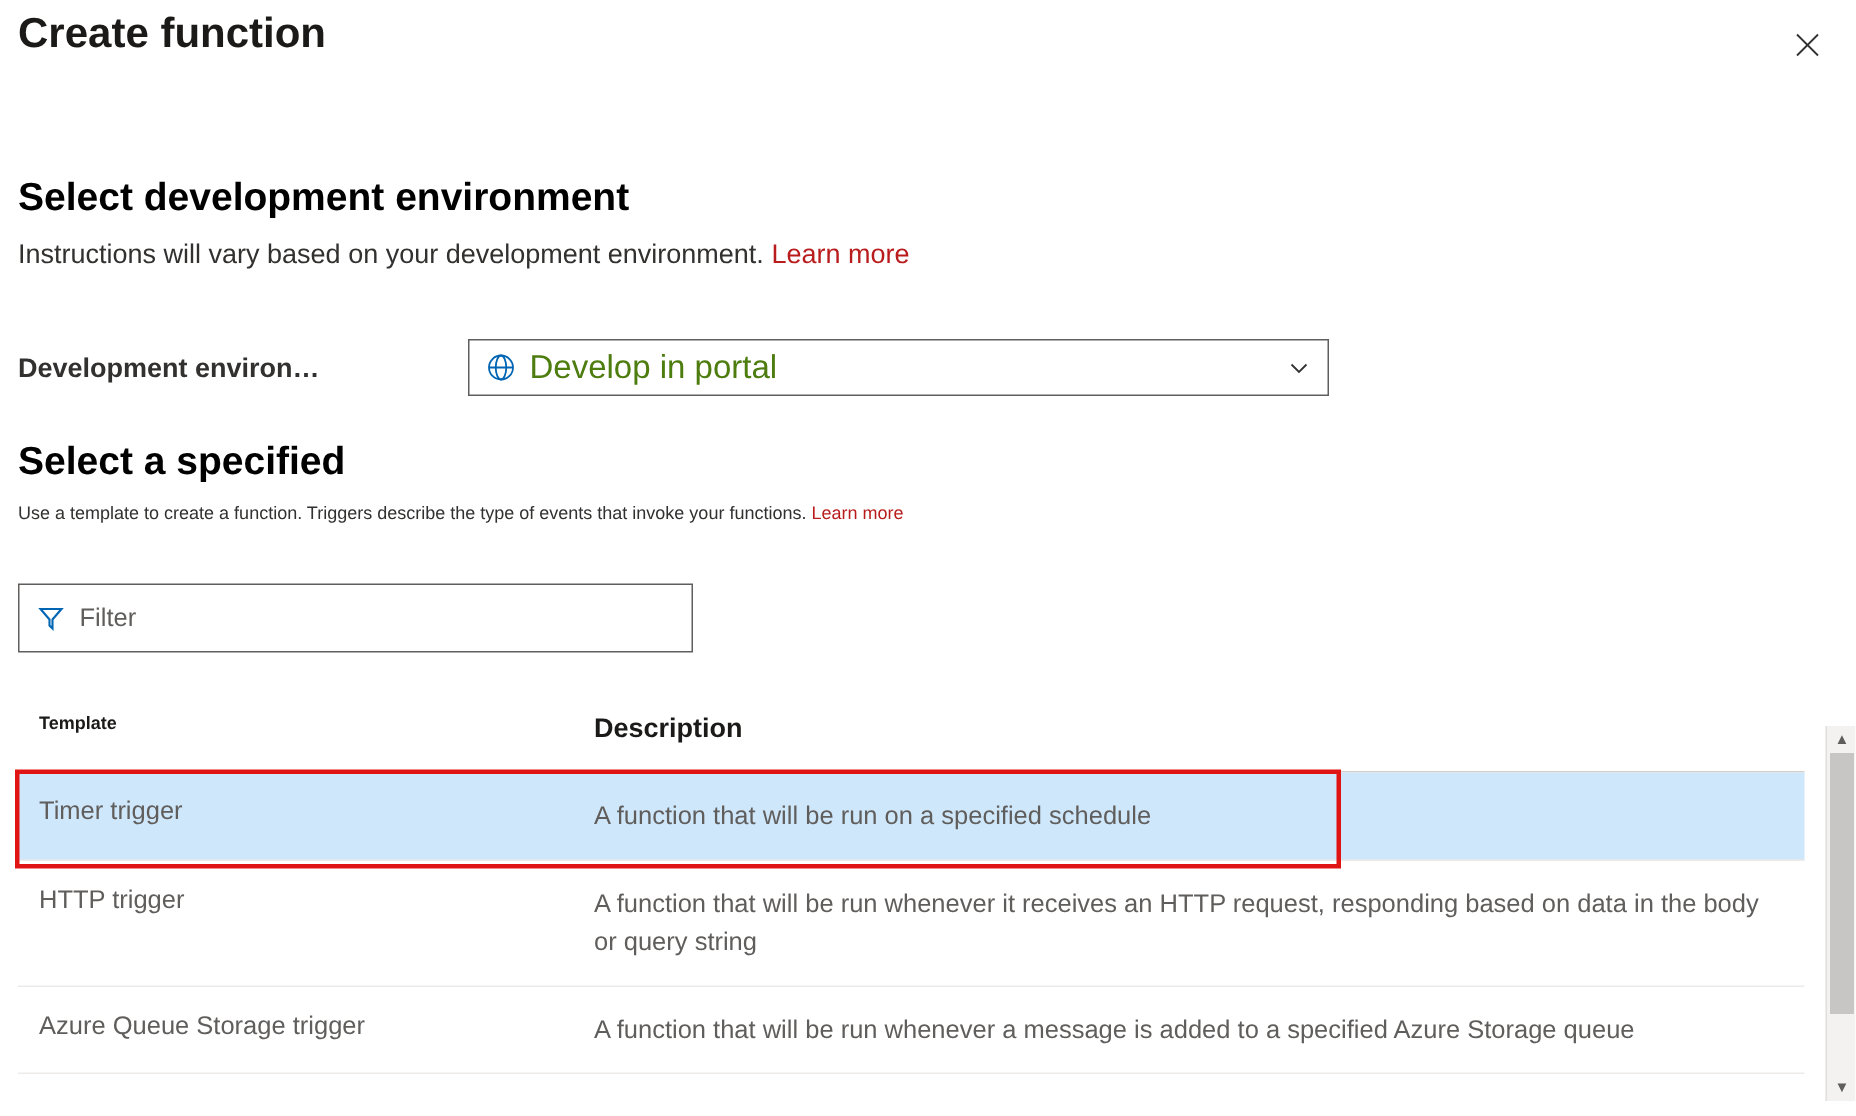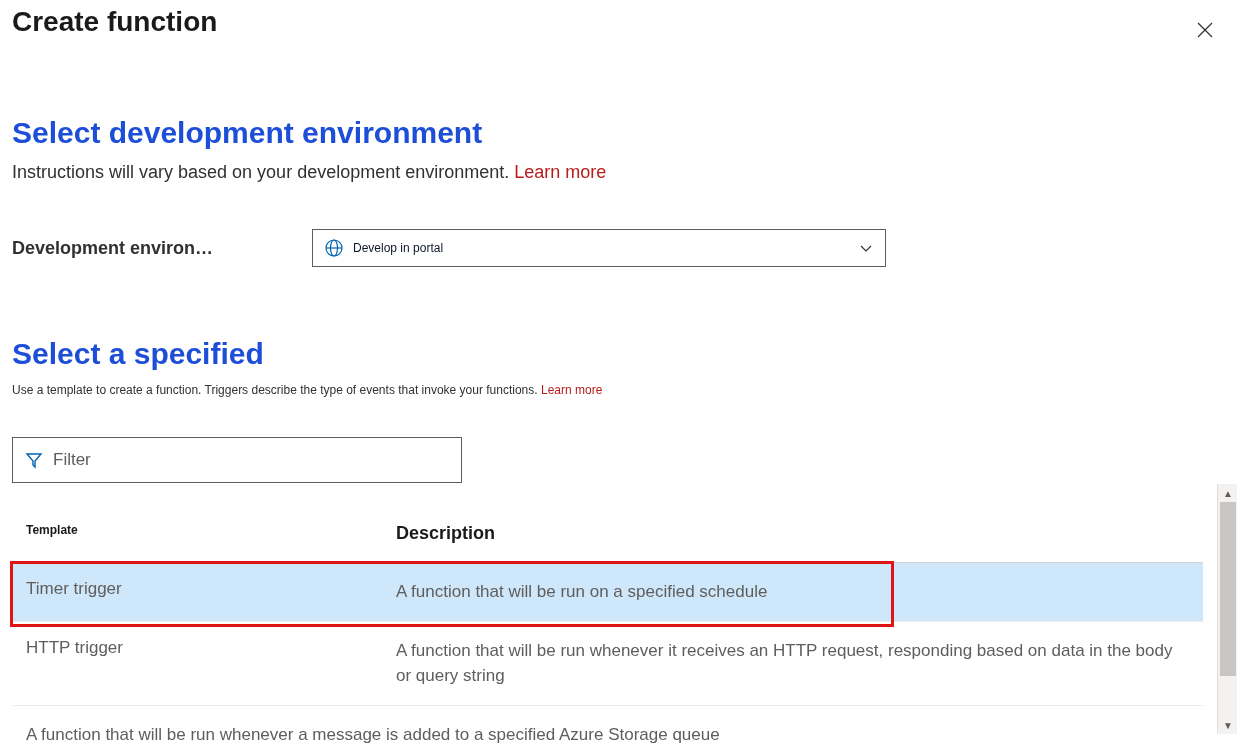--- a/index.html
+++ b/index.html
@@ -27,38 +27,38 @@
       margin-bottom: 78px;
     }
     .close-btn {
       cursor: pointer;
       padding: 8px;
       margin-right: 4px;
       margin-top: 8px;
     }
     .close-btn svg { display: block; }
     .section-heading {
-      font-size: 30px;
+      font-size: 26px;
       font-weight: 700;
-      color: #1d4ed8;
+      color: #000000;
       margin-bottom: 12px;
     }
     .section-desc {
       font-size: 18px;
       color: #323130;
       margin-bottom: 46px;
     }
     .link {
       color: #b91c1c;
       cursor: pointer;
     }
     .field-row {
       display: flex;
       align-items: center;
-      margin-bottom: 70px;
+      margin-bottom: 28px;
     }
     .field-label {
       font-size: 18px;
       font-weight: 700;
       width: 300px;
       white-space: nowrap;
       overflow: hidden;
       text-overflow: ellipsis;
     }
     .dropdown {
@@ -71,22 +71,22 @@
       cursor: pointer;
       background: #fff;
       justify-content: space-between;
     }
     .dropdown-left {
       display: flex;
       align-items: center;
       gap: 10px;
     }
     .dropdown-text {
-      font-size: 12px;
-      color: #0f172a;
+      font-size: 22px;
+      color: #4d7c0f;
     }
     .section2-desc {
       font-size: 12px;
       color: #323130;
       margin-bottom: 40px;
     }
     .filter-box {
       display: flex;
       align-items: center;
       border: 1px solid #605e5c;
@@ -236,20 +236,21 @@
     <div id="table-body">
         <div class="table-row selected">
           <div class="row-template">Timer trigger</div>
           <div class="row-desc">A function that will be run on a specified schedule</div>
         </div>
         <div class="table-row">
           <div class="row-template">HTTP trigger</div>
           <div class="row-desc">A function that will be run whenever it receives an HTTP request, responding based on data in the body or query string</div>
         </div>
         <div class="table-row">
+          <div class="row-template">Azure Queue Storage trigger</div>
           <div class="row-desc">A function that will be run whenever a message is added to a specified Azure Storage queue</div>
         </div>
       </div>
   </div>
 </div>
 
 <div class="scrollbar-area">
   <div class="scroll-arrow">▲</div>
   <div class="scroll-thumb"></div>
   <div class="scroll-arrow" style="position:absolute;bottom:0;">▼</div>

